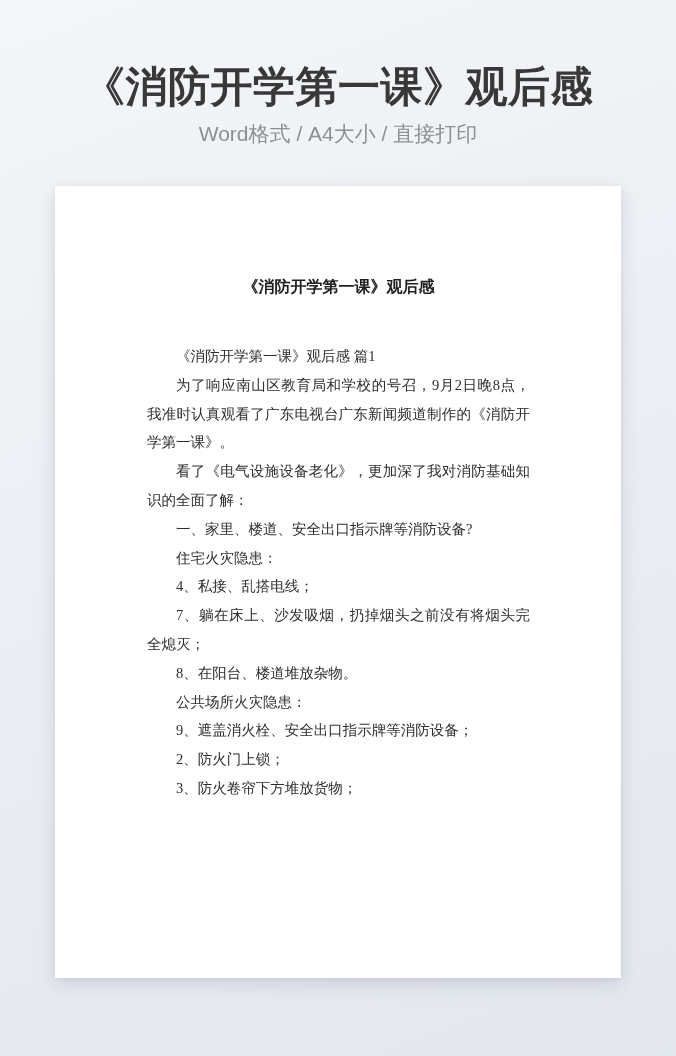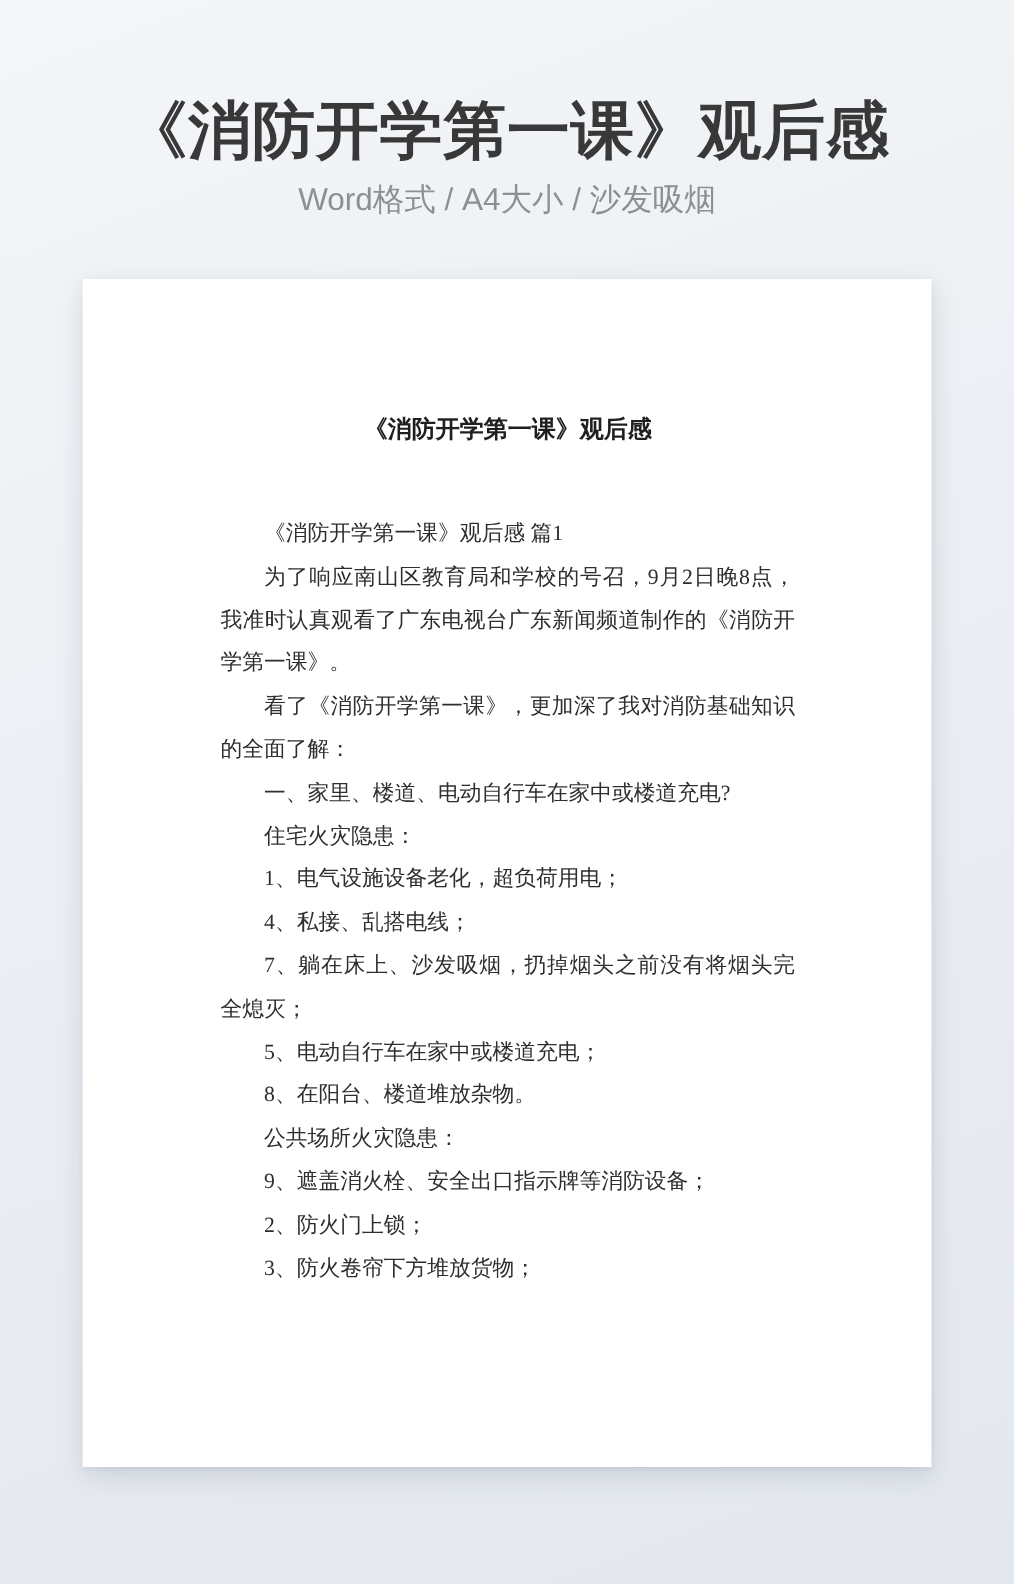--- a/index.html
+++ b/index.html
@@ -63,34 +63,32 @@
     text-indent: 2em;
     text-align: justify;
     font-family: "Liberation Serif", serif;
   }
 </style>
 </head>
 <body>
 
 <div class="header">
   <h1 class="header-title">《消防开学第一课》观后感</h1>
-  <p class="header-subtitle">Word格式 / A4大小 / 沙发吸烟</p>
+  <p class="header-subtitle">Word格式 / A4大小 / 直接打印</p>
 </div>
 
 <div class="page">
   <div class="doc-title">《消防开学第一课》观后感</div>
   <div class="doc-body">
     <p>《消防开学第一课》观后感 篇1</p>
     <p>为了响应南山区教育局和学校的号召，9月2日晚8点，我准时认真观看了广东电视台广东新闻频道制作的《消防开学第一课》。</p>
-    <p>看了《消防开学第一课》，更加深了我对消防基础知识的全面了解：</p>
-    <p>一、家里、楼道、电动自行车在家中或楼道充电?</p>
+    <p>看了《电气设施设备老化》，更加深了我对消防基础知识的全面了解：</p>
+    <p>一、家里、楼道、安全出口指示牌等消防设备?</p>
     <p>住宅火灾隐患：</p>
-    <p>1、电气设施设备老化，超负荷用电；</p>
     <p>4、私接、乱搭电线；</p>
     <p>7、躺在床上、沙发吸烟，扔掉烟头之前没有将烟头完全熄灭；</p>
-    <p>5、电动自行车在家中或楼道充电；</p>
     <p>8、在阳台、楼道堆放杂物。</p>
     <p>公共场所火灾隐患：</p>
     <p>9、遮盖消火栓、安全出口指示牌等消防设备；</p>
     <p>2、防火门上锁；</p>
     <p>3、防火卷帘下方堆放货物；</p>
   </div>
 </div>
 
 </body></html>

